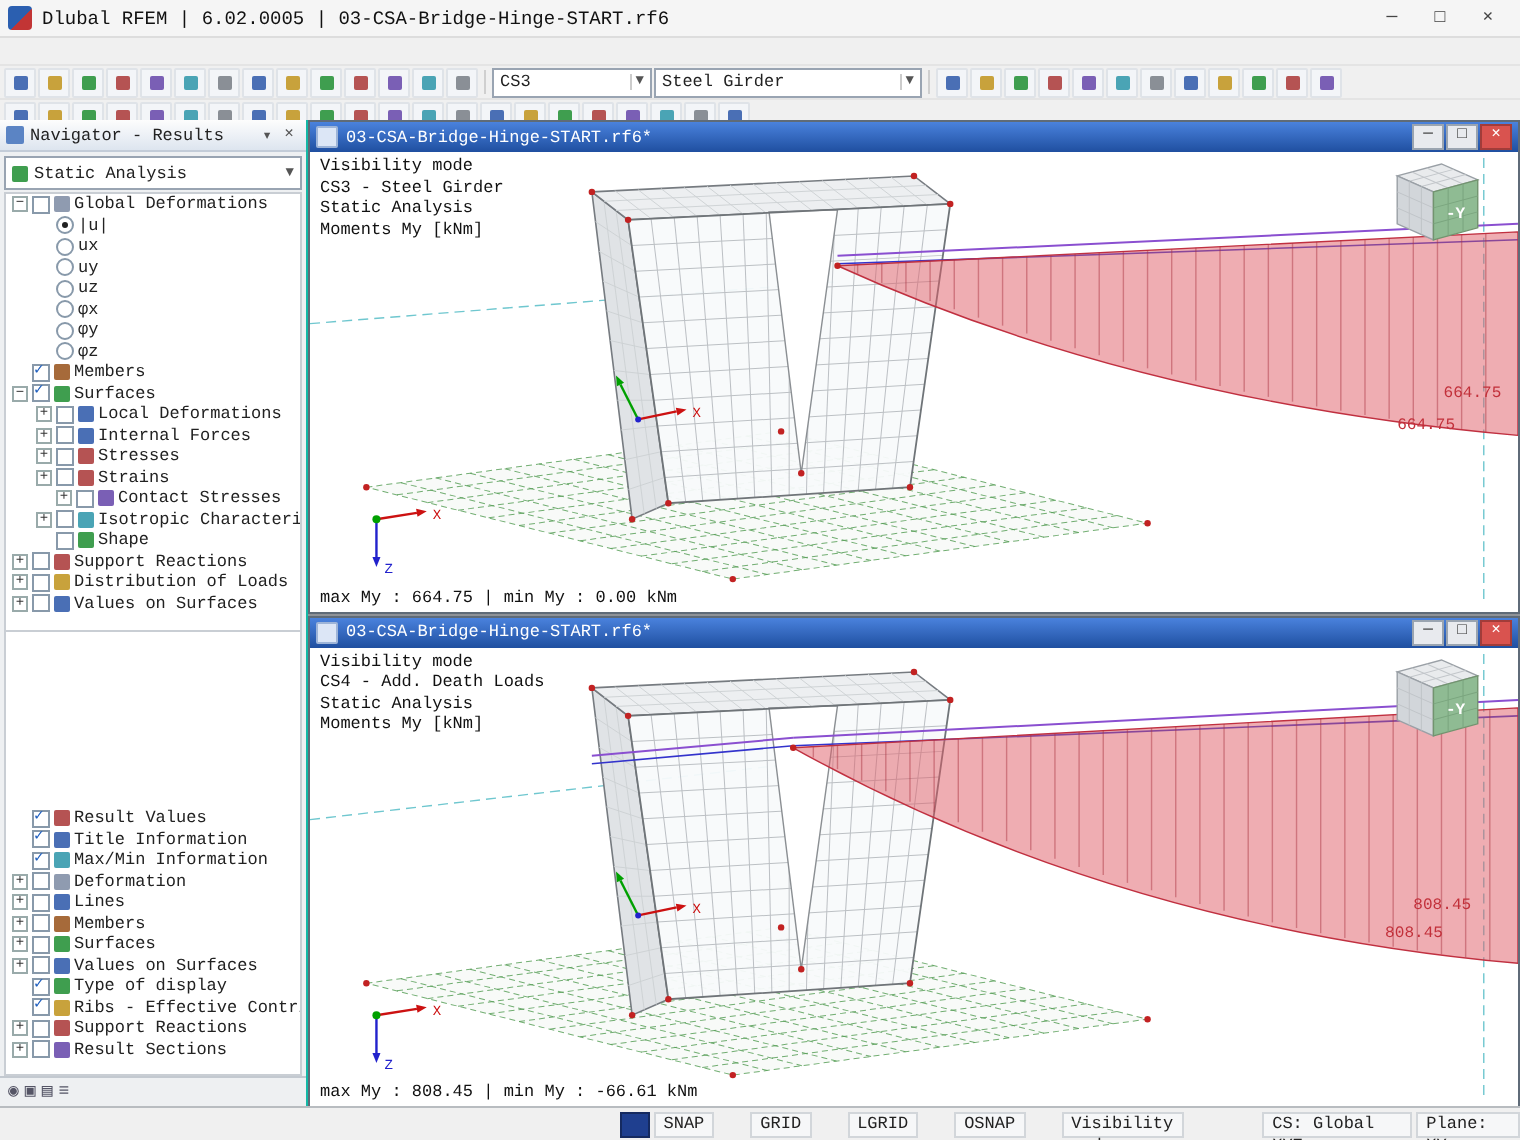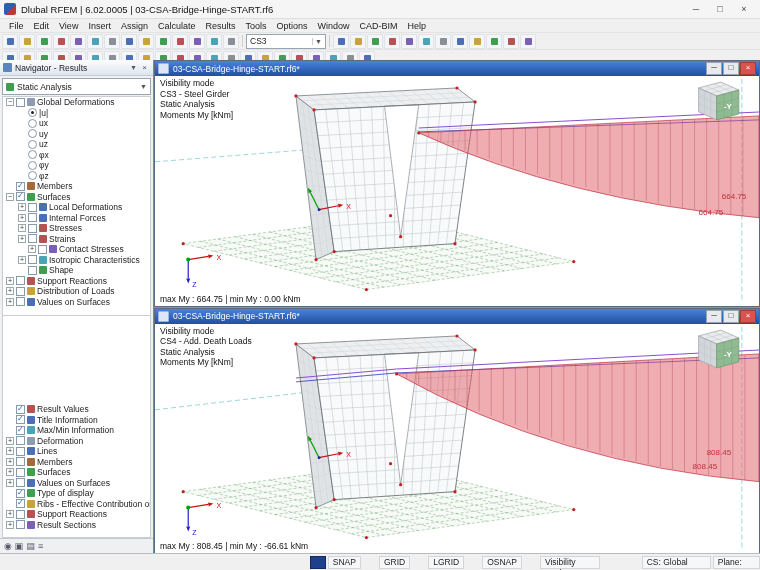--- a/index.html
+++ b/index.html
@@ -1,17 +1,17 @@
 <!DOCTYPE html>
 <html><head>
 <meta charset="utf-8">
 <style>
   html,body{margin:0;padding:0;background:#c8c8c8;}
   #app{position:relative;width:760px;height:570px;background:#701a75;outline:1px solid #6d8fc0;
-       font-family:Liberation Sans, sans-serif;font-size:10px;color:#222;overflow:hidden;}
+       font-family:Liberation Mono, monospace;font-size:10px;color:#222;overflow:hidden;}
   
   .titlebar{height:18px;display:flex;align-items:center;gap:5px;padding:0 4px;background:#f5f5f5;border-bottom:1px solid #ddd;}
   .app-logo{width:12px;height:12px;background:linear-gradient(135deg,#2b5fb0 55%,#c23535 55%);border-radius:2px;}
   .title-text{font-size:9.5px;color:#111;}
   .win-btns{margin-left:auto;display:flex;}
   .win-btn{width:24px;height:15px;text-align:center;line-height:14px;font-size:9px;color:#444;}
   
   .menubar{height:13px;display:flex;align-items:center;background:#f0f0f0;padding:0 4px;}
   .menu-item{padding:0 5px;font-size:9px;}
   .license{margin-left:auto;font-size:8.5px;color:#333;padding-right:3px;white-space:nowrap;}
@@ -74,34 +74,20 @@
     <span class="app-logo"></span>
     <span class="title-text">Dlubal RFEM | 6.02.0005 | 03-CSA-Bridge-Hinge-START.rf6</span>
     <span class="win-btns">
       <span class="win-btn">─</span>
       <span class="win-btn">□</span>
       <span class="win-btn close">×</span>
     </span>
   </div>
 
   <div class="menubar">
-    <span id="menu-items" style="display:flex;">
-        <span class="menu-item">File</span>
-        <span class="menu-item">Edit</span>
-        <span class="menu-item">View</span>
-        <span class="menu-item">Insert</span>
-        <span class="menu-item">Assign</span>
-        <span class="menu-item">Calculate</span>
-        <span class="menu-item">Results</span>
-        <span class="menu-item">Tools</span>
-        <span class="menu-item">Options</span>
-        <span class="menu-item">Window</span>
-        <span class="menu-item">CAD-BIM</span>
-        <span class="menu-item">Help</span>
-      </span>
   </div>
 
   <div class="toolbar">
     <span id="tb1a" style="display:flex;gap:1px;align-items:center;">
         <span class="tbi">
           <span class="chip" style="background: rgb(74, 111, 181);"></span>
         </span>
         <span class="tbi">
           <span class="chip" style="background: rgb(200, 162, 60);"></span>
         </span>
@@ -138,20 +124,24 @@
         <span class="tbi">
           <span class="chip" style="background: rgb(74, 164, 181);"></span>
         </span>
         <span class="tbi">
           <span class="chip" style="background: rgb(138, 143, 150);"></span>
         </span>
       </span>
     <span class="sep"></span>
     <span class="tb-combo" style="width:72px;">
       <span>CS3</span>
+      <span class="arrow">▼</span>
+    </span>
+    <span class="tb-combo" style="width:126px;">
+      <span>Steel Girder</span>
       <span class="arrow">▼</span>
     </span>
     <span class="sep"></span>
     <span id="tb1b" style="display:flex;gap:1px;align-items:center;">
         <span class="tbi">
           <span class="chip" style="background: rgb(74, 111, 181);"></span>
         </span>
         <span class="tbi">
           <span class="chip" style="background: rgb(200, 162, 60);"></span>
         </span>

